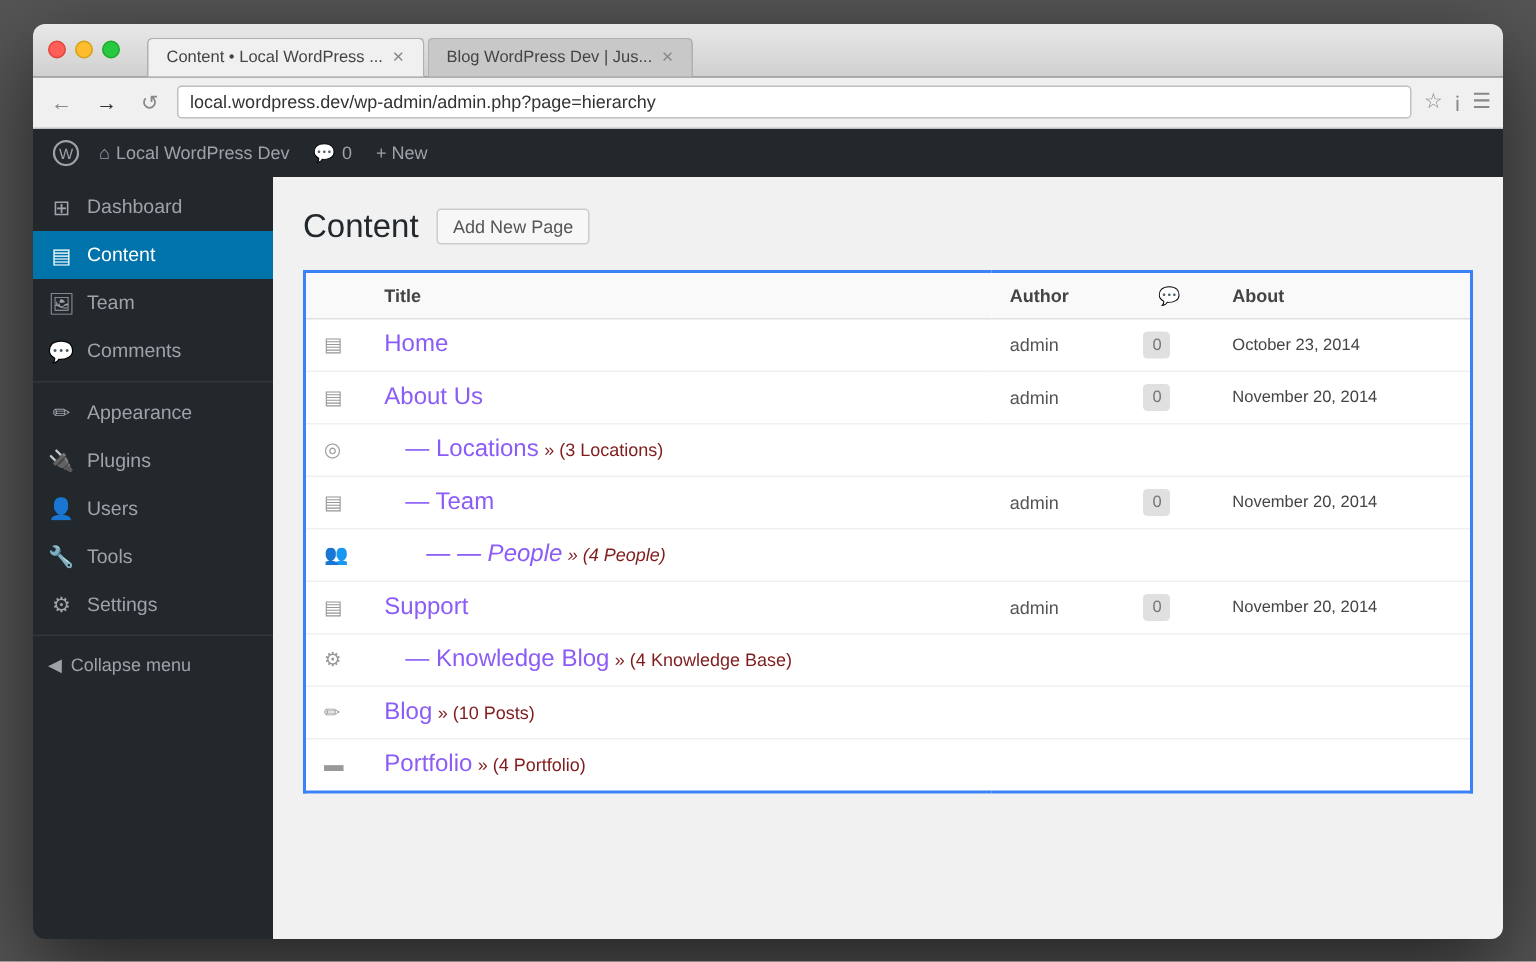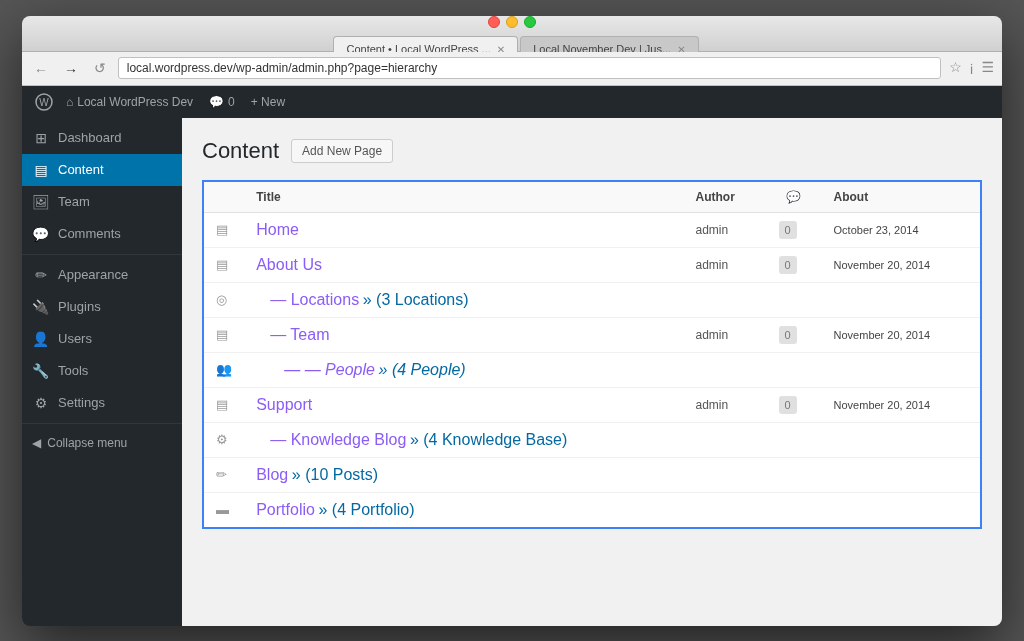--- a/index.html
+++ b/index.html
@@ -24,21 +24,20 @@
     
     .titlebar {
       background: linear-gradient(to bottom, #e8e8e8, #d0d0d0);
       height: 36px;
       display: flex;
       align-items: center;
       padding: 0 10px;
       gap: 8px;
       flex-shrink: 0;
       border-bottom: 1px solid #b0b0b0;
-      flex-direction: column;
     }
     .traffic-lights { display: flex; gap: 6px; }
     .tl { width: 12px; height: 12px; border-radius: 50%; }
     .tl.red { background: #ff5f57; border: 1px solid #e0443e; }
     .tl.yellow { background: #febc2e; border: 1px solid #d4a017; }
     .tl.green { background: #28c840; border: 1px solid #1aab29; }
     .tabs {
       display: flex;
       align-items: flex-end;
       flex: 1;
@@ -217,22 +216,22 @@
       border-bottom: 1px solid #f0f0f0;
       vertical-align: middle;
     }
     .content-table tr:last-child td { border-bottom: none; }
     .title-link {
       color: #8b5cf6;
       text-decoration: none;
       font-size: 16px;
     }
     .meta-text {
-      color: #0369a1;
-      font-size: 16px;
+      color: #7f1d1d;
+      font-size: 12px;
     }
     .comment-bubble {
       width: 18px; height: 18px;
       background: #e0e0e0;
       border-radius: 3px;
       display: flex;
       align-items: center;
       justify-content: center;
       font-size: 11px;
       color: #777;
@@ -251,21 +250,21 @@
       <div class="tl red"></div>
       <div class="tl yellow"></div>
       <div class="tl green"></div>
     </div>
     <div class="tabs">
       <div class="tab active">
         <span>Content • Local WordPress ...</span>
         <span class="close-x">✕</span>
       </div>
       <div class="tab">
-        <span>Local November Dev | Jus...</span>
+        <span>Blog WordPress Dev | Jus...</span>
         <span class="close-x">✕</span>
       </div>
     </div>
   </div>
 
   <div class="addressbar">
     <span class="nav-btn">←</span>
     <span class="nav-btn active">→</span>
     <span class="nav-btn">↺</span>
     <div class="address-field">local.wordpress.dev/wp-admin/admin.php?page=hierarchy</div>

